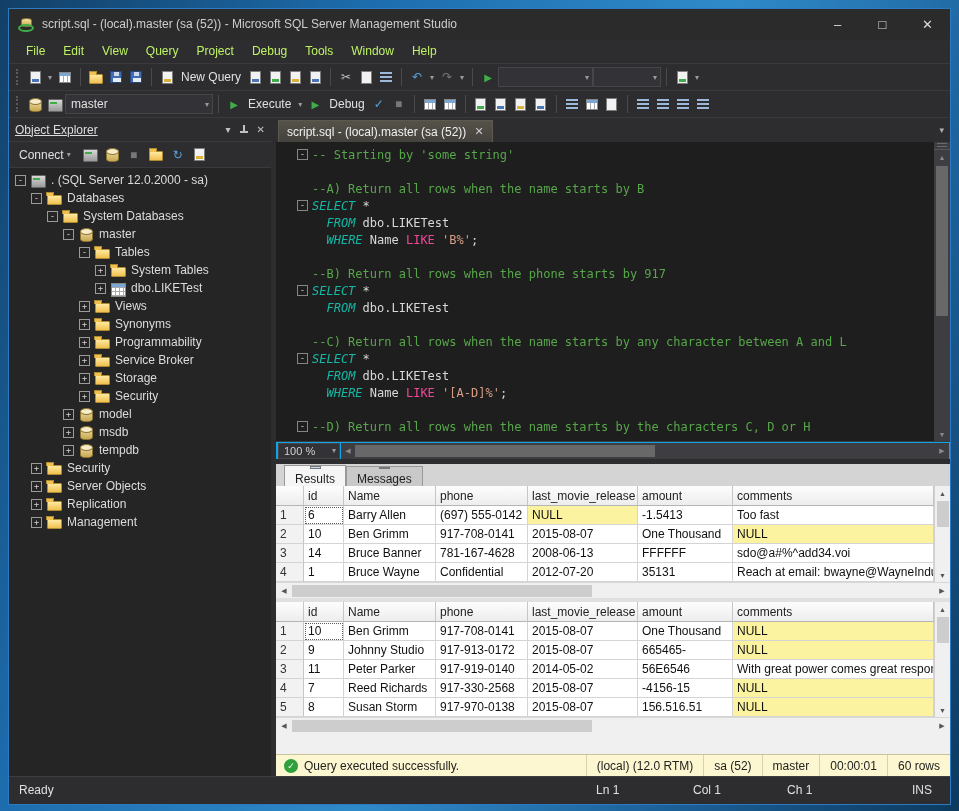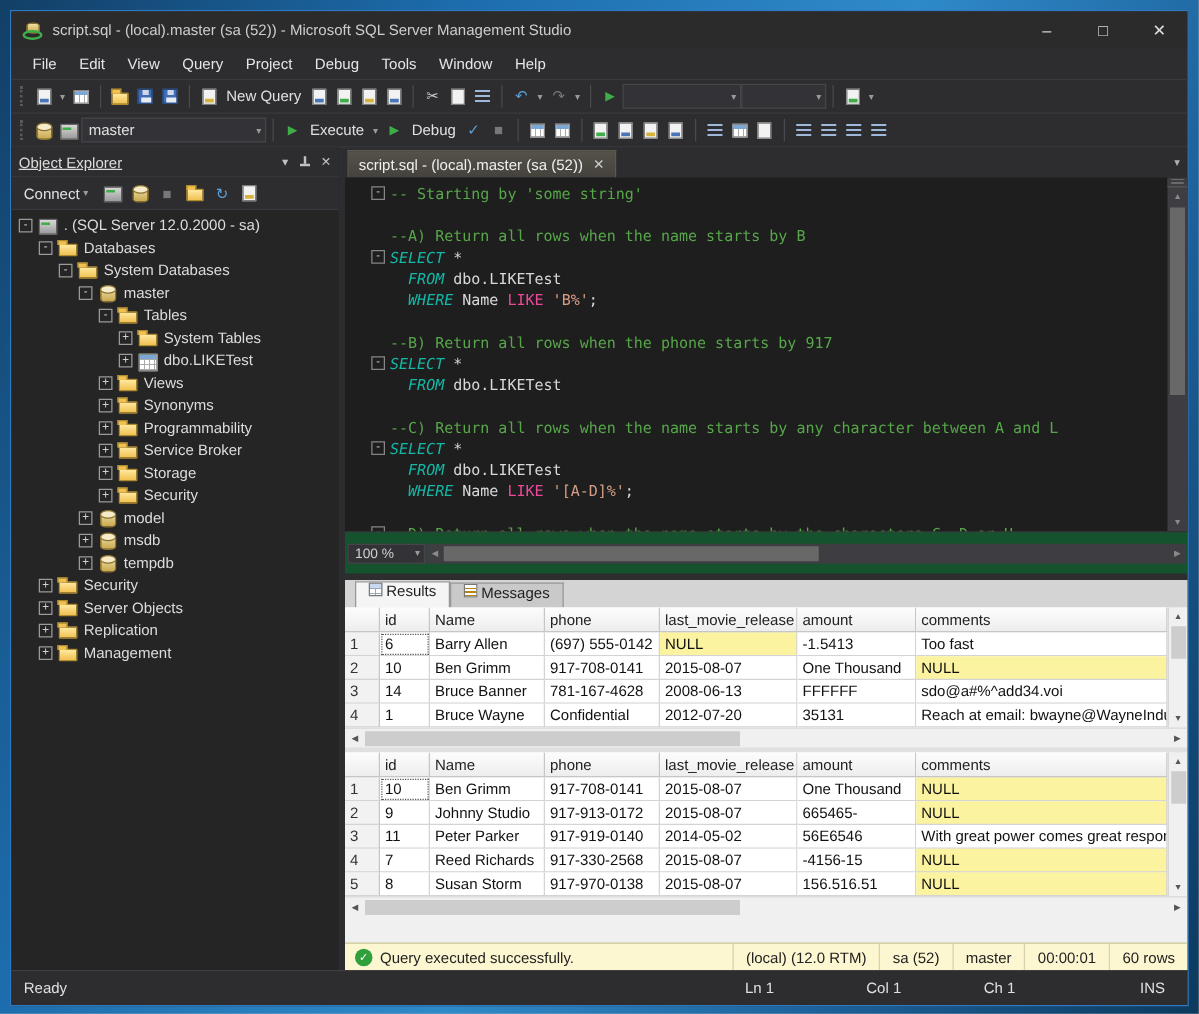--- a/index.html
+++ b/index.html
@@ -11,21 +11,21 @@
 .titlebar{height:30px;display:flex;align-items:center;background:#2b2b2b;flex:0 0 auto;}
 .app-icon{width:17px;height:17px;margin:0 7px 0 9px;position:relative;flex:0 0 auto;}
 .app-icon .cyl{position:absolute;left:3px;top:2px;width:11px;height:9px;background:linear-gradient(#f2e2a0,#caa84f);border-radius:5px/2.5px;border:1px solid #8d7433;}
 .app-icon .ring{position:absolute;left:0;top:8px;width:16px;height:8px;border:2px solid #3fae49;border-radius:50%;}
 .title-text{color:#cdcdcd;font-size:12px;white-space:nowrap;}
 .win-controls{margin-left:auto;display:flex;height:100%;}
 .win-btn{width:45px;height:100%;display:flex;align-items:center;justify-content:center;color:#dcdcdc;font-size:13px;}
 
 
 .menubar{height:24px;display:flex;align-items:center;background:#2d2d30;padding-left:8px;flex:0 0 auto;}
-.menu-item{color:#e5e5e5;font-size:12px;padding:3px 9px;}
+.menu-item{color:#bef264;font-size:12px;padding:3px 9px;}
 .toolbar{height:27px;display:flex;align-items:center;background:#2d2d30;border-top:1px solid #3a3a3e;padding:0 4px;flex:0 0 auto;}
 .grip{width:3px;height:16px;border-left:2px dotted #5a5a5e;margin:0 6px 0 3px;}
 .tbsep{width:1px;height:18px;background:#4a4a4e;margin:0 5px;flex:0 0 auto;}
 .tbi{min-width:20px;height:21px;display:flex;align-items:center;justify-content:center;font-size:12px;color:#c8c8c8;flex:0 0 auto;}
 .glyph-green{color:#3fae49;font-size:10px;}
 .glyph-blue{color:#5ba0d6;}
 .glyph-gray{color:#777;}
 .caret{font-size:8px;color:#9a9a9a;width:10px;text-align:center;flex:0 0 auto;}
 .tb-label{color:#e0e0e0;font-size:12px;margin:0 4px;white-space:nowrap;}
 .i-doc{width:11px;height:13px;background:#f2f2f2;border:1px solid #7d7d7d;position:relative;}
@@ -90,32 +90,32 @@
 .tok-p{color:#d8d8d8;}
 .tok-o{color:#ec4899;}
 .tok-s{color:#d69d85;}
 .vscroll{position:absolute;right:0;top:0;bottom:0;width:16px;background:#3e3e42;display:flex;flex-direction:column;align-items:center;}
 .vscroll .sgrip{width:16px;height:8px;background:#3e3e42;border-bottom:1px solid #565656;background-image:repeating-linear-gradient(#6a6a6a 0 1px,transparent 1px 3px);background-size:10px 6px;background-position:3px 1px;background-repeat:no-repeat;}
 .sarrow{color:#8a8a8a;font-size:7px;height:14px;display:flex;align-items:center;}
 .vthumb{width:12px;height:150px;background:#686868;margin-top:2px;}
 .vscroll .spacer{flex:1;}
 
 
-.zoomrow{height:34px;background:#14532d;display:flex;align-items:center;flex:0 0 auto;border-top:1px solid #3a3a3e;}
+.zoomrow{height:18px;background:#0ea5e9;display:flex;align-items:center;flex:0 0 auto;border-top:1px solid #3a3a3e;}
 .zoom-combo{width:62px;height:16px;margin-left:2px;background:#333337;border:1px solid #46464a;color:#d0d0d0;font-size:11px;display:flex;align-items:center;padding-left:5px;}
 .zoom-combo .caret{margin-left:auto;}
 .hscroll{flex:1;height:16px;background:#3e3e42;display:flex;align-items:center;margin:0 1px;}
 .hscroll .sarrow{width:14px;justify-content:center;}
 .hthumb{width:300px;height:12px;background:#686868;}
 .hsplit{height:5px;background:#2d2d30;flex:0 0 auto;}
 
 
 .results{height:312px;display:flex;flex-direction:column;flex:0 0 auto;background:#f0f0f0;}
 .res-tabs{height:22px;background:#d4d4d4;display:flex;align-items:flex-end;padding-left:8px;flex:0 0 auto;}
-.res-tab{height:20px;display:flex;align-items:flex-start;font-size:12px;color:#1e1e1e;padding:0 10px;border:1px solid #989898;border-bottom:none;gap:3px;}
+.res-tab{height:20px;display:flex;align-items:center;font-size:12px;color:#1e1e1e;padding:0 10px;border:1px solid #989898;border-bottom:none;gap:3px;flex-direction:column;}
 .res-tab.active{background:#f5f5f5;height:21px;}
 .res-tab.inactive{background:#c9c9c9;}
 .res-ico{width:11px;height:11px;border:1px solid #777;background:linear-gradient(#c9daf0 0 3px,transparent 3px),repeating-linear-gradient(to bottom,transparent 0 3px,#9aa9b8 3px 4px),repeating-linear-gradient(to right,transparent 0 4px,#9aa9b8 4px 5px),#fff;}
 .msg-ico{width:11px;height:11px;border:1px solid #777;background:repeating-linear-gradient(#fff 0 2px,#b8860b 2px 3px),#fff;}
 .grid-wrap{display:flex;flex:0 0 auto;}
 .grid{flex:1;background:#fff;overflow:hidden;min-width:0;}
 .g-row{display:flex;height:19px;}
 .g-row.g-head{height:20px;}
 .g-cell{font-size:12px;color:#111;padding:1px 4px;border-right:1px solid #d4d4d4;border-bottom:1px solid #d4d4d4;white-space:nowrap;overflow:hidden;background:#fff;display:flex;align-items:center;}
 .g-head .g-cell{background:linear-gradient(#fdfdfd,#ededed);border-right:1px solid #c6c6c6;border-bottom:1px solid #b5b5b5;color:#222;}

